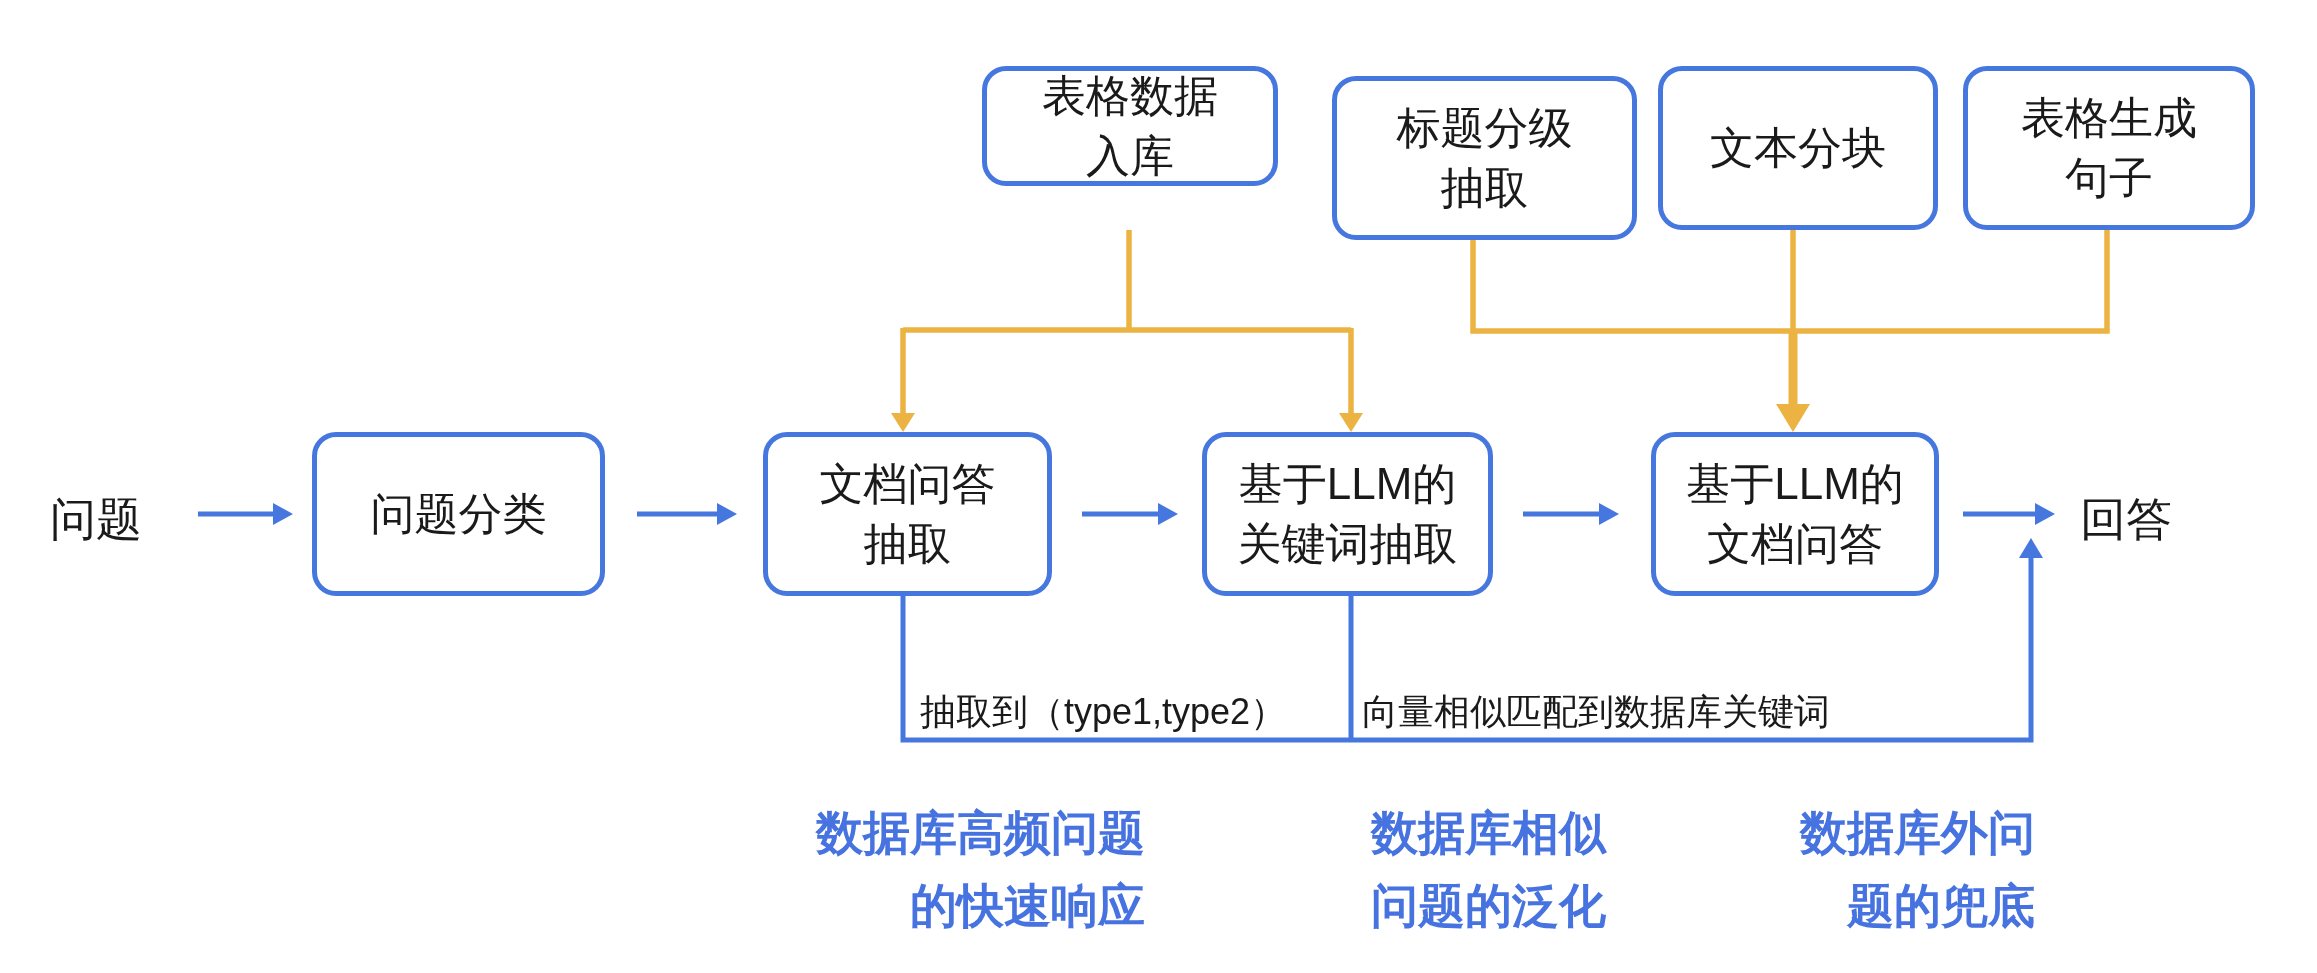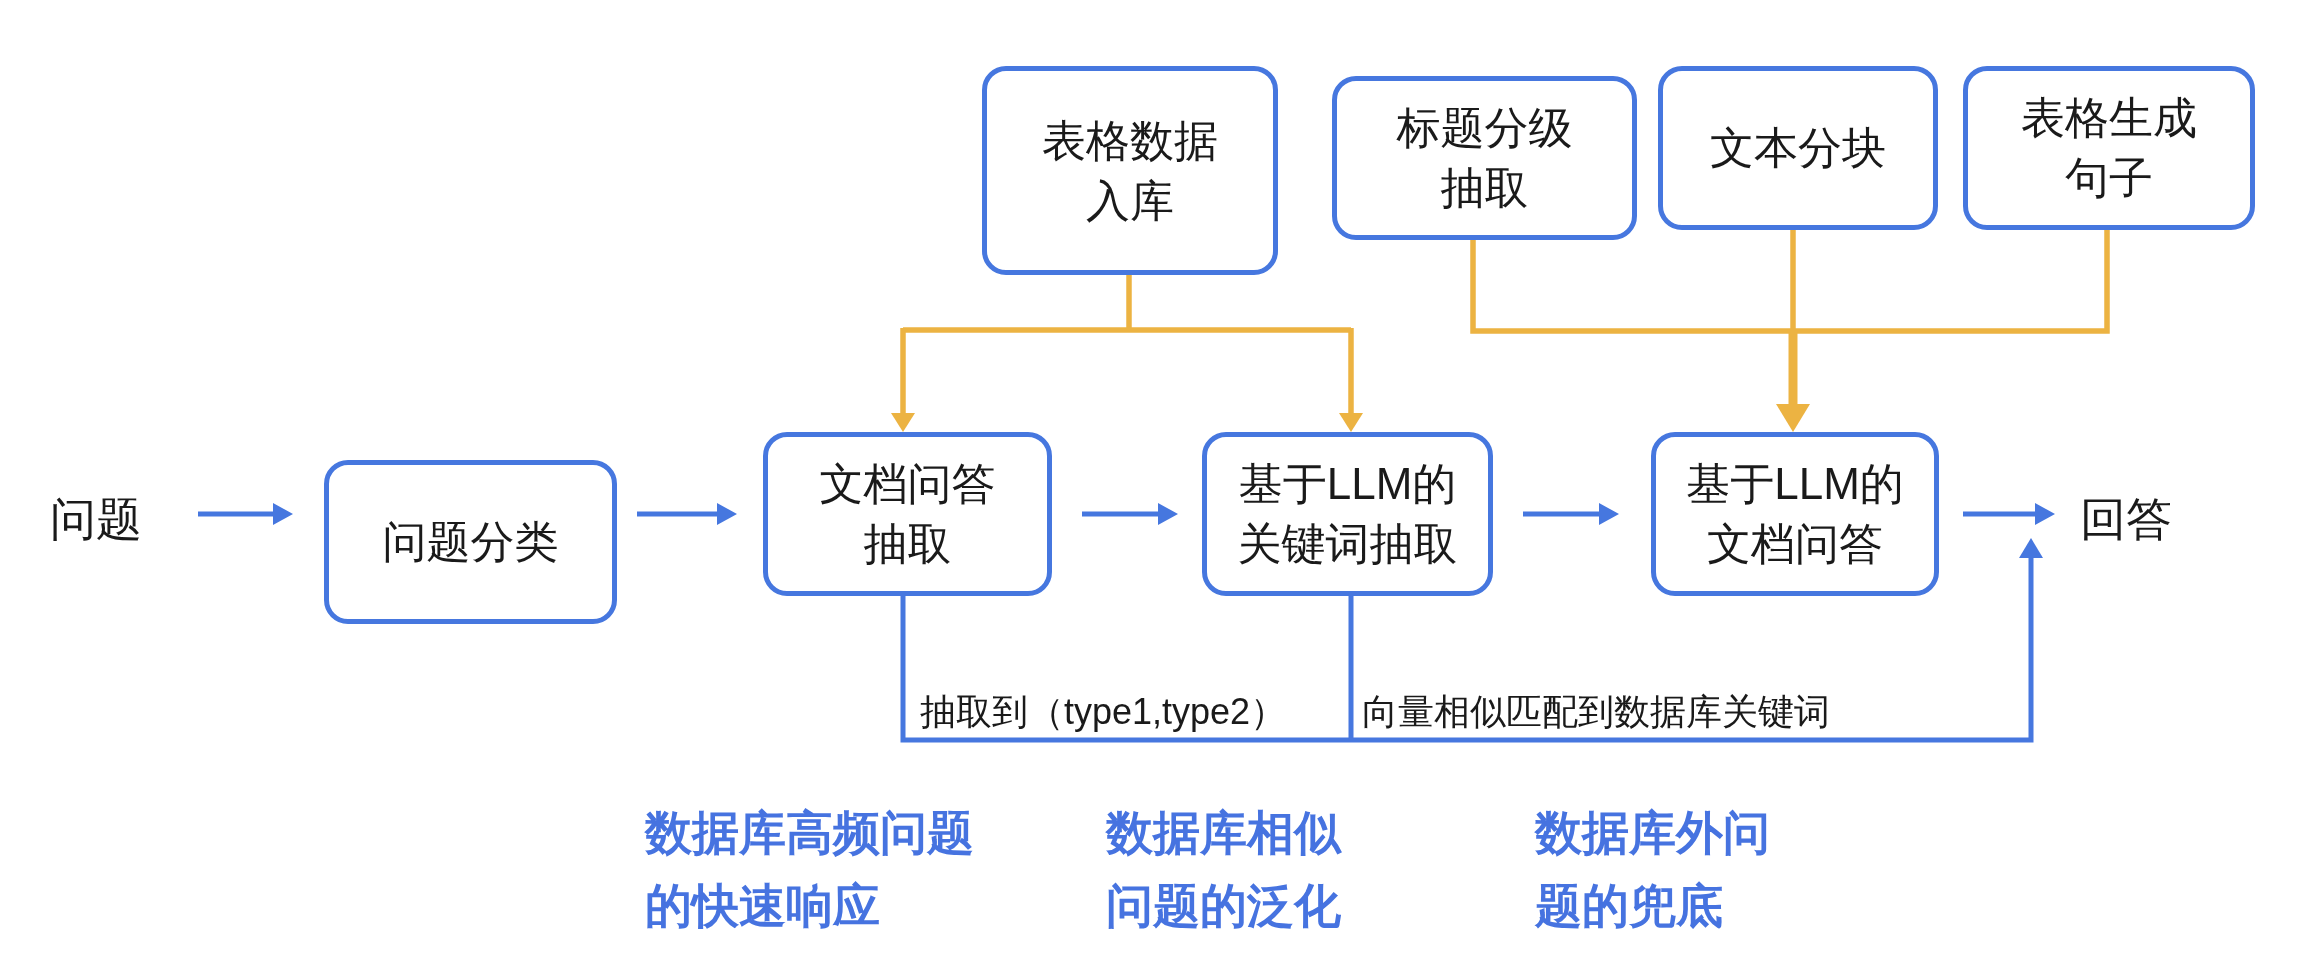--- a/index.html
+++ b/index.html
@@ -41,21 +41,21 @@
     text-align:left;
   }
   .edge-note{
     position:absolute;z-index:1;
     font-size:36px;color:var(--text);
     white-space:nowrap;
     margin-top:40px;
   }
   .caption{
     position:absolute;z-index:1;
-    width:500px;text-align:left;
+    width:500px;text-align:right;
     font-size:47px;line-height:73px;font-weight:bold;
     color:var(--label-blue);
     white-space:pre-line;
   }
 </style>
 </head>
 <body>
 
 <div class="canvas">
 
@@ -82,31 +82,31 @@
     <path class="edge-blue" d="M1523 514 H1599"></path>
     <polygon class="head-blue" points="1619,514 1599,503 1599,525"></polygon>
     <path class="edge-blue" d="M1963 514 H2035"></path>
     <polygon class="head-blue" points="2055,514 2035,503 2035,525"></polygon>
 
     <path class="edge-blue" d="M903 596 V740 H2031 V556"></path>
     <path class="edge-blue" d="M1351 596 V740"></path>
     <polygon class="head-blue" points="2031,538 2019,558 2043,558"></polygon>
   </svg>
 
-  <div class="node" style="left:982px;top:66px;width:296px;height:209px;">表格数据
+  <div class="node" style="left:982px;top:66px;width:296px;height:120px;">表格数据
 入库</div>
   <div class="node" style="left:1332px;top:76px;width:305px;height:164px;">标题分级
 抽取</div>
   <div class="node" style="left:1963px;top:66px;width:292px;height:164px;">表格生成
 句子</div>
   <div class="node" style="left:1658px;top:66px;width:280px;height:164px;">文本分块</div>
 
   <div class="terminal" style="left:50px;top:489px;width:120px;">问题</div>
 
-  <div class="node" style="left:324px;top:432px;width:293px;height:164px;margin-top:28px;">问题分类</div>
+  <div class="node" style="left:312px;top:432px;width:293px;height:164px;">问题分类</div>
   <div class="node" style="left:763px;top:432px;width:289px;height:164px;">文档问答
 抽取</div>
   <div class="node" style="left:1202px;top:432px;width:291px;height:164px;">基于LLM的
 关键词抽取</div>
   <div class="node" style="left:1651px;top:432px;width:288px;height:164px;">基于LLM的
 文档问答</div>
 
   <div class="terminal" style="left:2080px;top:489px;width:120px;">回答</div>
 
   <div class="edge-note" style="left:920px;top:648px;">抽取到（type1,type2）</div>

